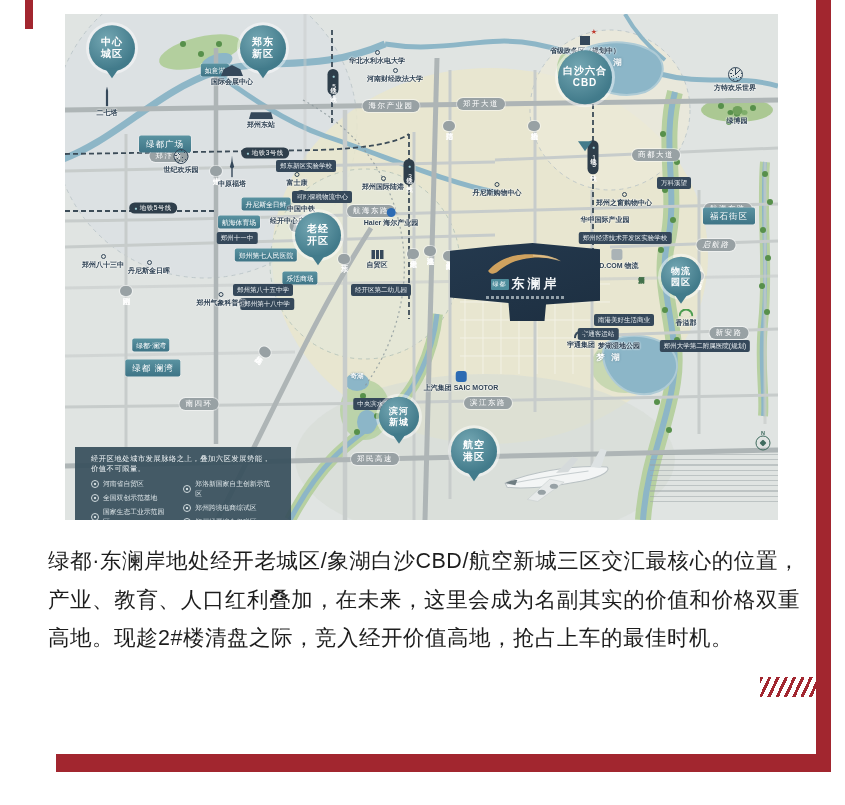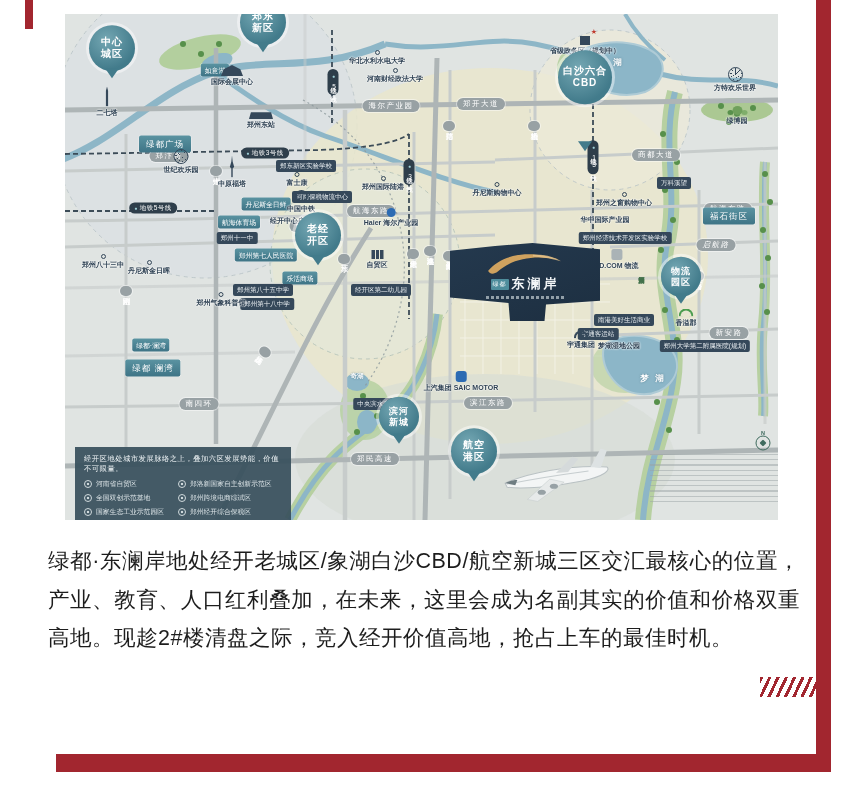--- a/index.html
+++ b/index.html
@@ -76,21 +76,21 @@
     clip-path:polygon(0 10%,30% 4%,55% 0,100% 8%,100% 74%,64% 79%,63% 100%,40% 100%,39% 77%,0 70%);
     display:flex;flex-direction:column;align-items:center;padding-top:7px;}
   .logo-wave{width:86px;height:24px;display:block;}
   .logo-row{display:flex;align-items:center;gap:3px;margin-top:1px;}
   .logo-chip{background:#4e8d9c;color:#fff;font-size:6px;padding:1px 2px;border-radius:1px;letter-spacing:1px;}
   .logo-name{color:#f2f5f7;font-size:13px;font-weight:bold;letter-spacing:3px;}
   .logo-sub{margin-top:3px;width:78px;height:3px;opacity:.65;
     background:repeating-linear-gradient(90deg,#cfd9dd 0 3px,transparent 3px 5px);}
   
   .legend{position:absolute;left:10px;top:433px;width:216px;height:84px;z-index:35;
-    background:rgba(56,80,93,.93);color:#dde5e8;padding:7px 9px;}
+    background:rgba(56,80,93,.93);color:#dde5e8;padding:7px 16px;}
   .legend-title{font-size:7.3px;letter-spacing:.5px;color:#eef3f5;margin-bottom:5px;}
   .legend-cols{display:flex;gap:14px;}
   .legend ul{list-style:none;margin:0;padding:0;display:flex;flex-direction:column;gap:4px;}
   .legend-item{display:flex;align-items:center;gap:4px;font-size:6.8px;}
   .legend-ico{width:8px;height:8px;border:1px solid #cfd9dc;border-radius:50%;flex:none;
     background:radial-gradient(circle,#cfd9dc 0 1.3px,transparent 1.6px);}
   
   .compass{position:absolute;left:698px;top:426px;z-index:20;transform:translate(-50%,-50%);
     display:flex;flex-direction:column;align-items:center;}
   .compass-n{font-size:5.5px;color:#3f6b5e;font-weight:bold;}
@@ -453,32 +453,32 @@
       </div>
       <div class="abs lm" style="left: 540px; top: 206px;">
 
         <div class="lm-cap">华中国际产业园</div>
       </div>
       <div class="abs lm" style="left: 559px; top: 186px;">
         <div class="lm-icon lm-dot"></div>
         <div class="lm-cap">郑州之窗购物中心</div>
       </div>
     <div class="abs lake" style="left: 546px; top: 49px;"><span>象 湖</span></div>
-      <div class="abs lake" style="left: 588px; top: 344px; margin-top: 21px;"><span>梦 湖</span></div>
+      <div class="abs lake" style="left: 544px; top: 344px;"><span>梦 湖</span></div>
       <div class="abs lake sm" style="left: 292px; top: 362px;"><span>奇湖</span></div>
       <div class="abs lake v grn" style="left: 576px; top: 258px;"><span>潮河滨河公园</span></div>
       <div class="abs lake v sm" style="left: 482px; top: 254px;"><span>潮 河</span></div>
     <div class="abs pin" style="left: 47px; top: 46px;">
         <div class="pin-head">
           <span class="pin-label">中心
 城区</span>
         </div>
         <div class="pin-tail"></div>
       </div>
-      <div class="abs pin" style="left: 198px; top: 20px; justify-content: center;">
+      <div class="abs pin" style="left: 198px; top: 46px; justify-content: center;">
         <div class="pin-head">
           <span class="pin-label">郑东
 新区</span>
         </div>
         <div class="pin-tail"></div>
       </div>
       <div class="abs pin big" style="left: 520px; top: 99px; gap: 40px;">
         <div class="pin-head">
           <span class="pin-label">白沙六合
 CBD</span>

